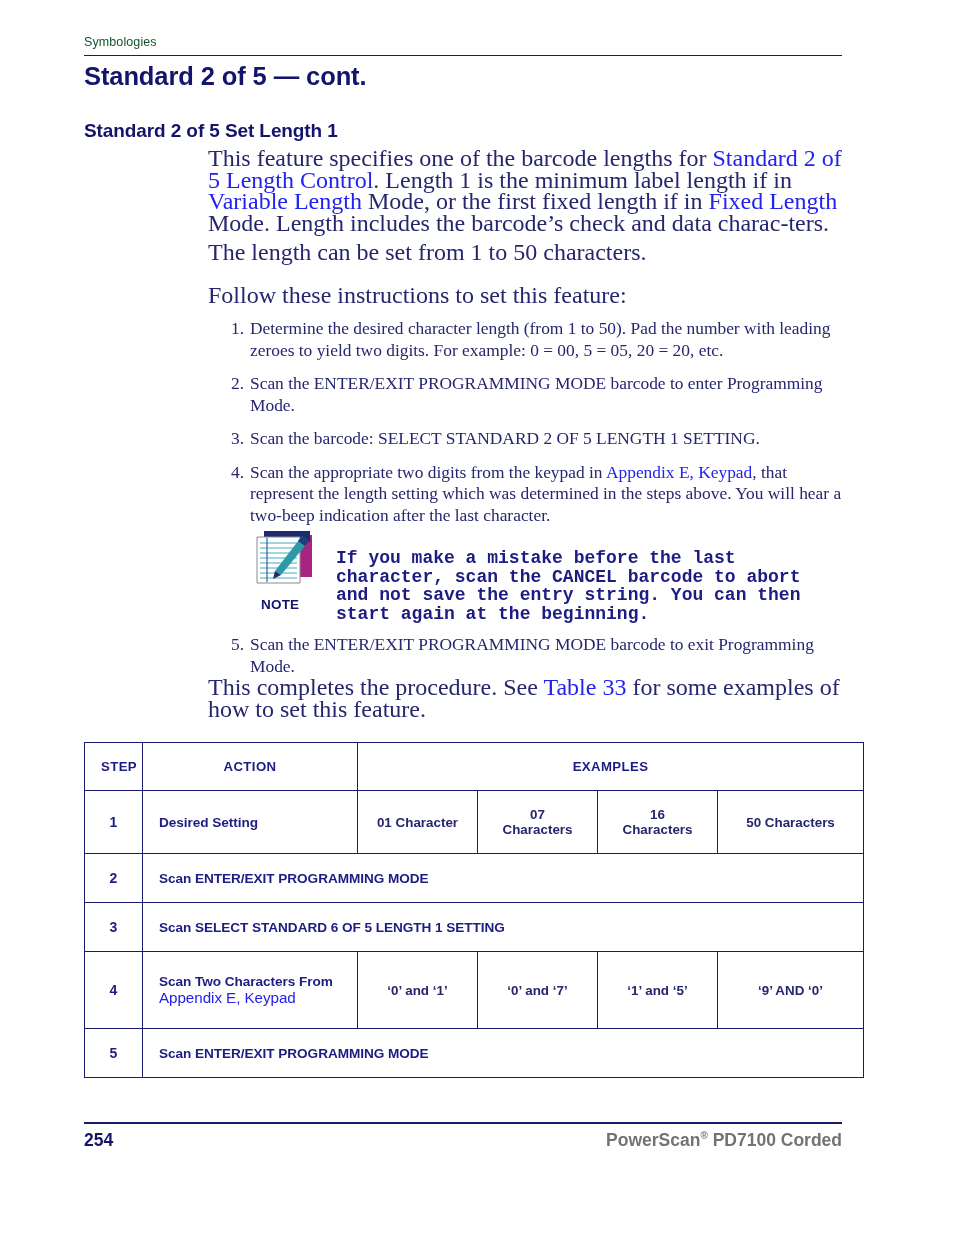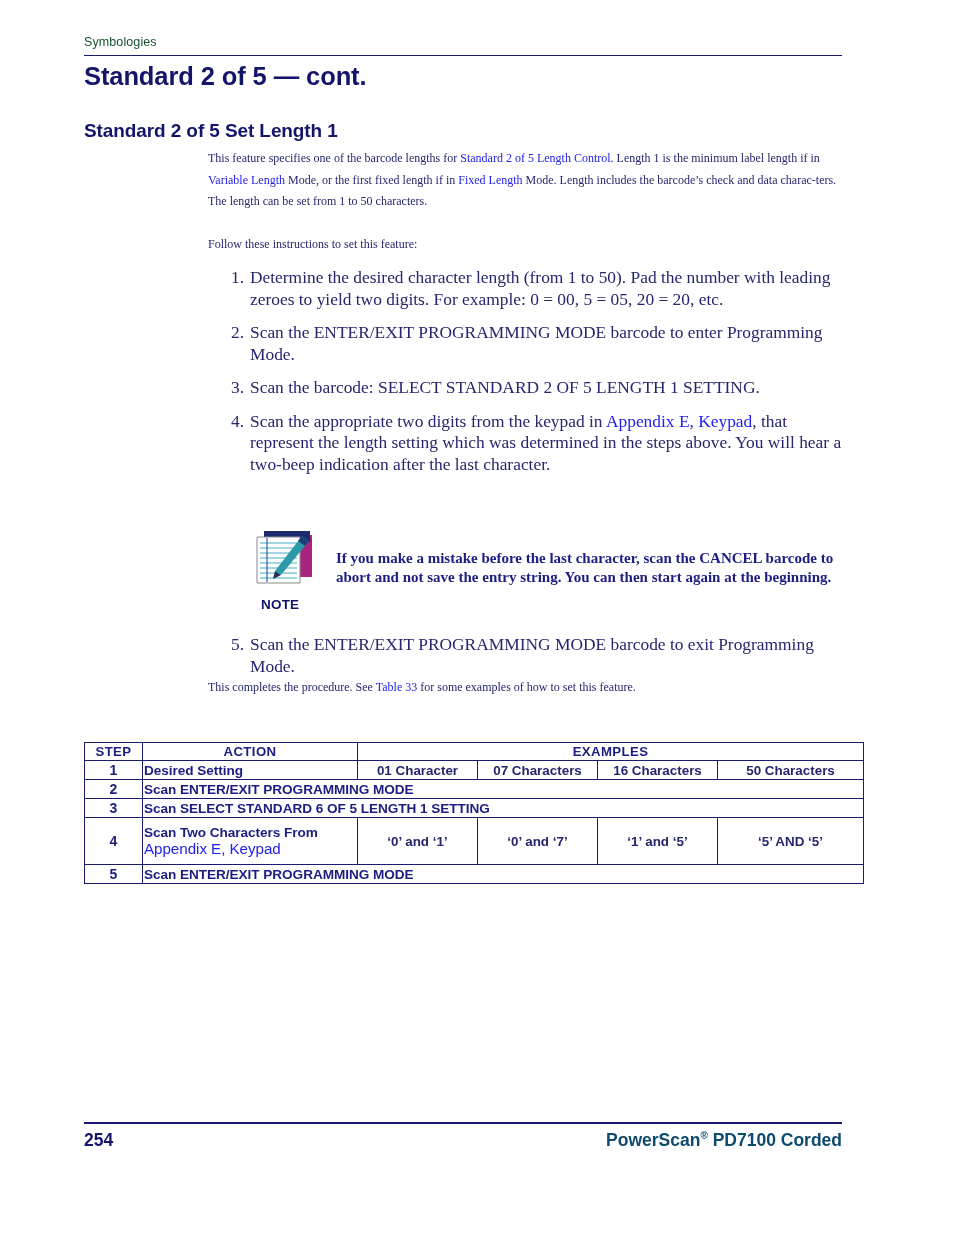--- a/index.html
+++ b/index.html
@@ -67,27 +67,27 @@
 
   
   .body-col {
     position: absolute;
     left: 208px;
     top: 148px;
     width: 636px;
   }
   .para {
     font-family: "Liberation Serif", serif;
-    font-size: 12px;
+    font-size: 24px;
     line-height: 21.5px;
     color: #26266e;
     text-align: left;
     margin: 0;
   }
-  .para + .para { margin-top: 0; }
+  .para + .para { margin-top: 8px; }
   .gap { height: 21px; }
   .lnk { color: #2222ee; }
 
   
   ol.steps {
     margin: 0;
     padding: 0;
     list-style: none;
     font-family: "Liberation Serif", serif;
     font-size: 17.4px;
@@ -129,23 +129,23 @@
     font-weight: bold;
     font-size: 13.5px;
     color: #14146b;
     letter-spacing: .2px;
   }
   .note-text {
     position: absolute;
     left: 84px;
     top: 22px;
     width: 500px;
-    font-family: Liberation Serif, serif;
-    font-weight: bold;
-    font-size: 15px;
+    font-family: Liberation Mono, monospace;
+    font-weight: bold;
+    font-size: 18px;
     line-height: 18.5px;
     color: #1c1c82;
   }
 
   
   .tail {
     position: absolute;
     left: 208px;
     top: 634px;
     width: 640px;
@@ -169,21 +169,21 @@
     left: 84px;
     top: 742px;
     width: 756px;
     border-collapse: collapse;
     font-family: "Liberation Sans", sans-serif;
     color: #1c1c82;
     table-layout: fixed;
   }
   .tbl td, .tbl th {
     border: 1.2px solid #1a1a6e;
-    padding: 1px;
+    padding: 16px;
     vertical-align: middle;
   }
   .tbl .c-step { width: 58px; text-align: center; }
   .tbl .c-action { width: 215px; }
   .tbl .c-ex { width: 120px; text-align: center; }
   .tbl .c-ex-last { width: 146px; text-align: center; }
 
   .th-cell {
     font-weight: bold;
     font-size: 13.2px;
@@ -235,21 +235,21 @@
     font-size: 17.5px;
     color: #14146b;
   }
   .foot-right {
     position: absolute;
     right: 112px;
     top: 1130px;
     font-family: "Liberation Sans", sans-serif;
     font-weight: bold;
     font-size: 17.5px;
-    color: #0c4a6e;
+    color: #737373;
     white-space: nowrap;
   }
   .foot-right sup { font-size: 10px; vertical-align: super; }
 </style>
 </head>
 <body>
 
 <div class="page">
 
   <div class="running-head">Symbologies</div>
@@ -362,21 +362,21 @@
       </tr>
       <tr class="row-tall">
         <td class="step-num">4</td>
         <td class="action-cell">
           <span>Scan Two Characters From</span><br>
           <span class="lnk">Appendix E, Keypad</span>
         </td>
         <td class="ex-cell">‘0’ and ‘1’</td>
         <td class="ex-cell">‘0’ and ‘7’</td>
         <td class="ex-cell">‘1’ and ‘5’</td>
-        <td class="ex-cell">‘5’ AND ‘5’</td>
+        <td class="ex-cell">‘9’ AND ‘0’</td>
       </tr>
       <tr>
         <td class="step-num">5</td>
         <td class="action-cell" colspan="5">Scan ENTER/EXIT PROGRAMMING MODE</td>
       </tr>
     </tbody>
   </table>
 
   <div class="foot-rule"></div>
   <div class="foot-left">254</div>

